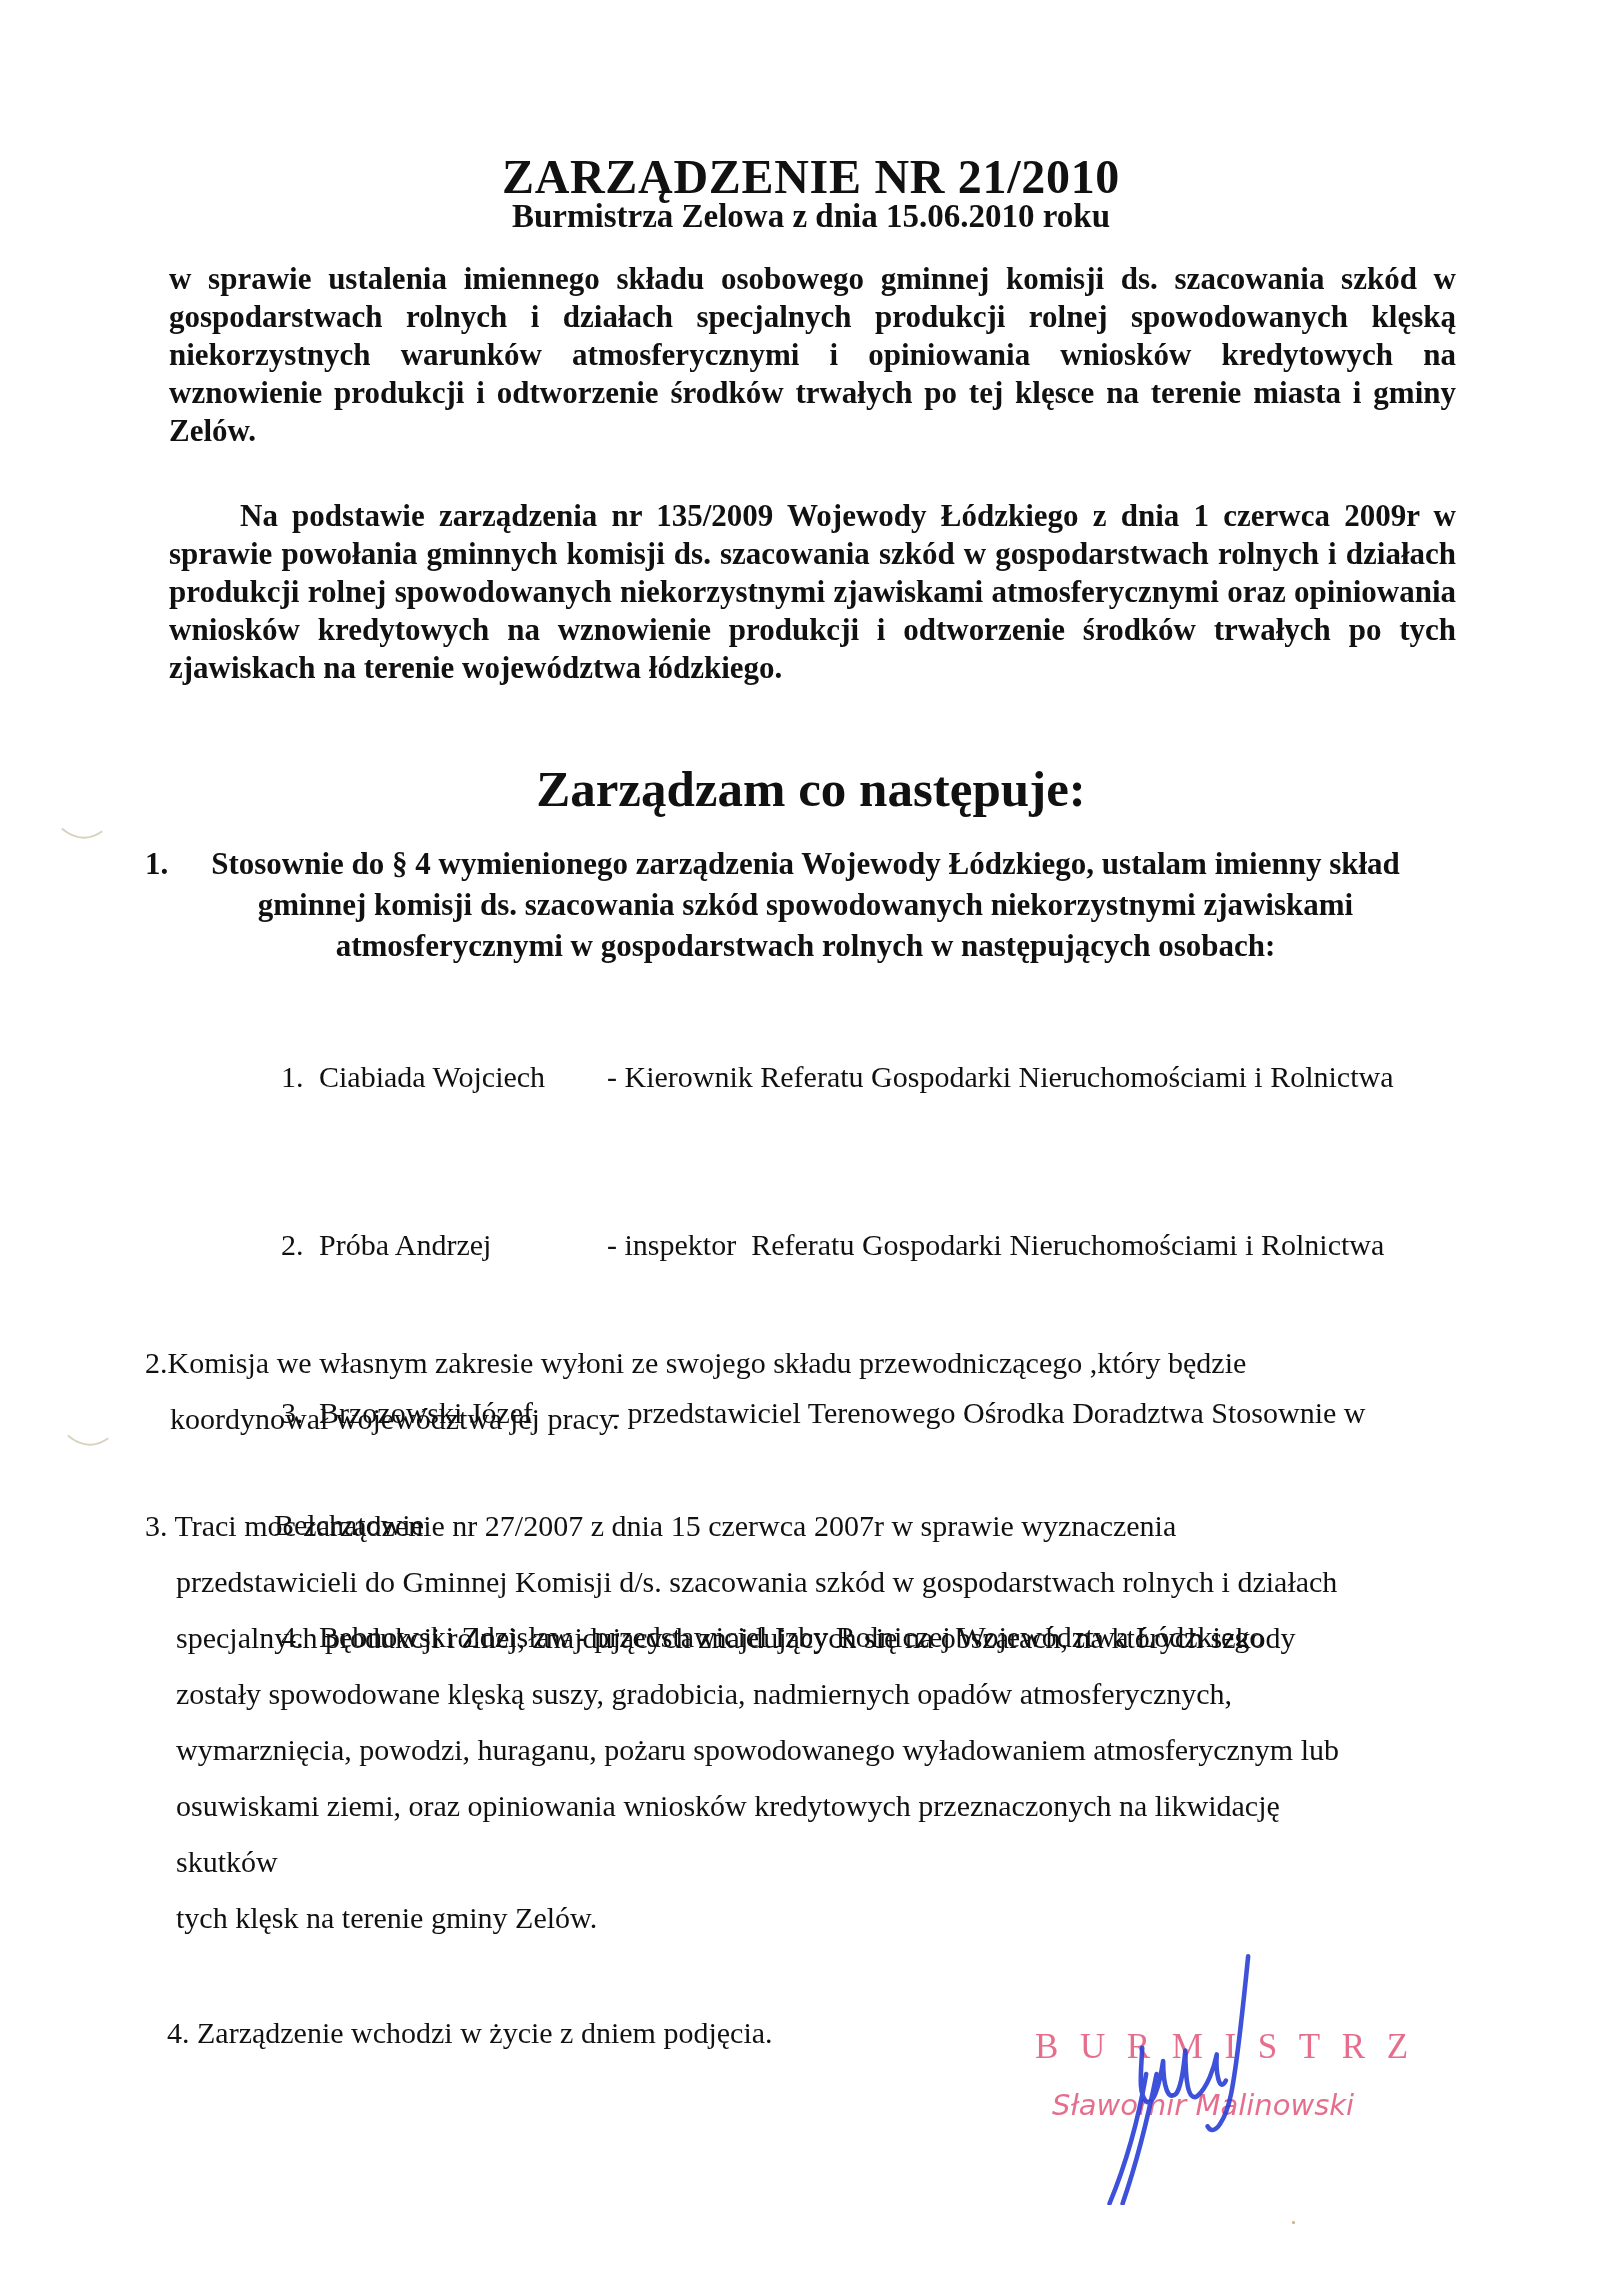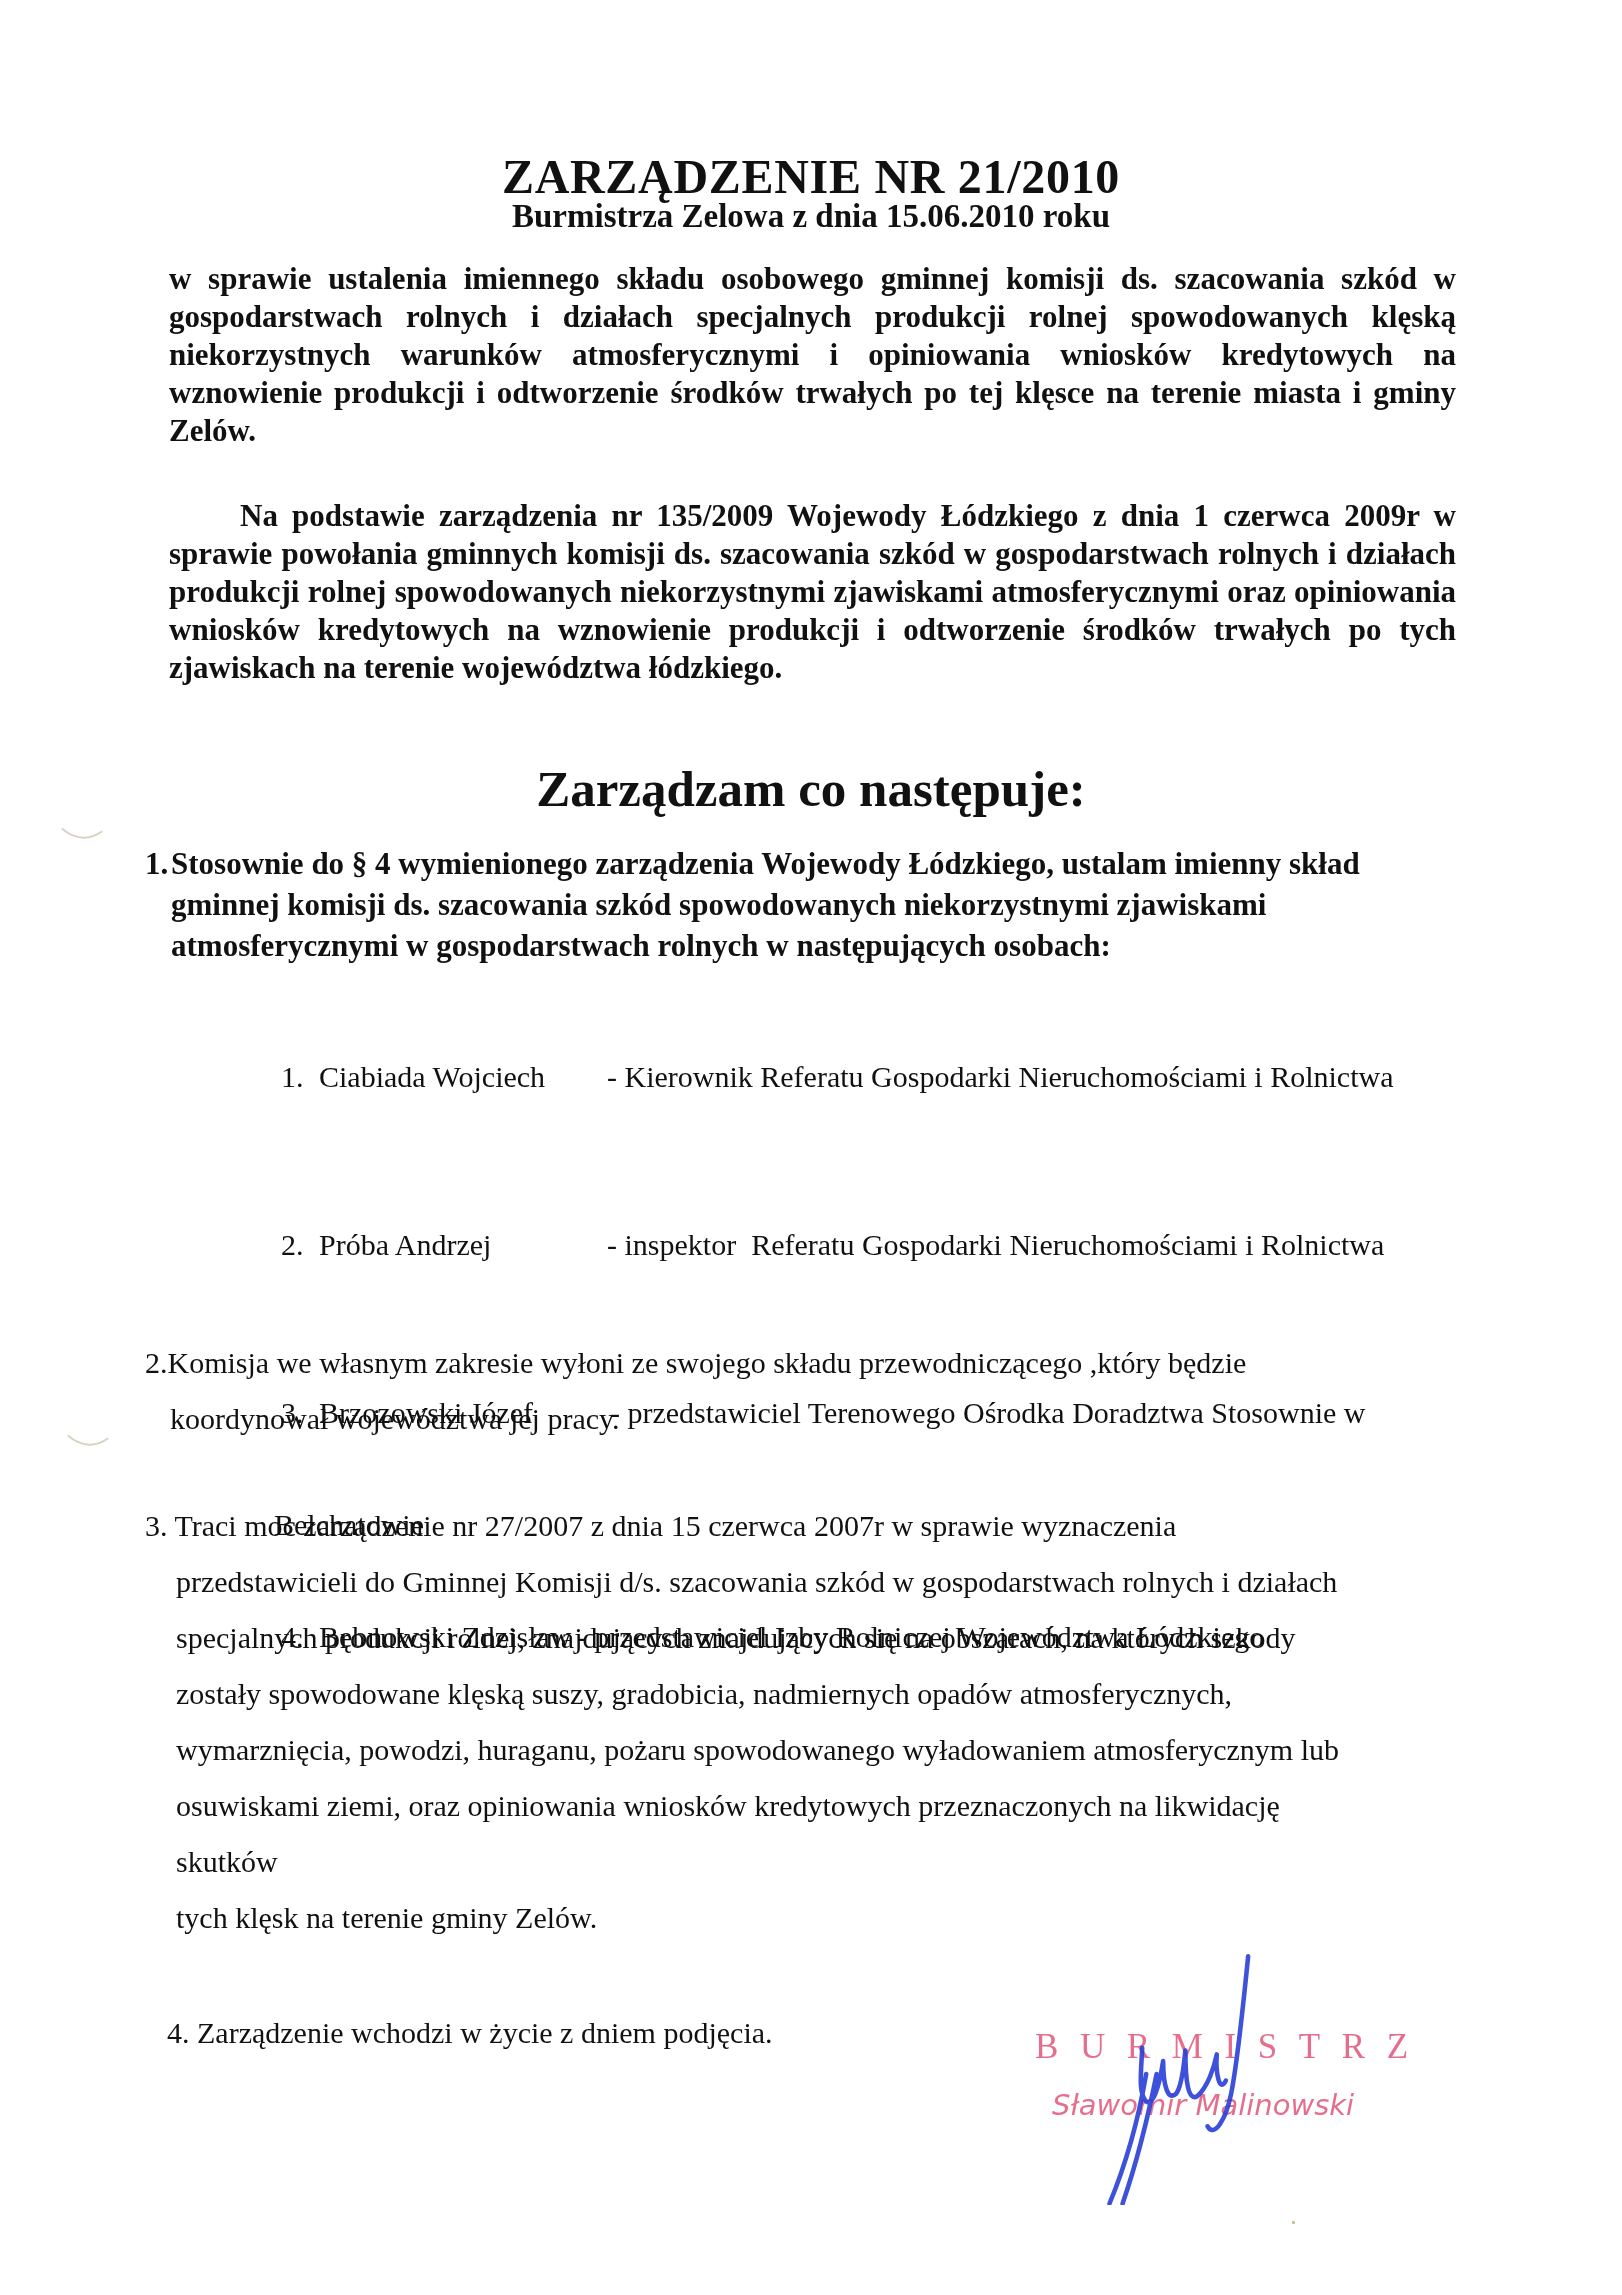--- a/index.html
+++ b/index.html
@@ -7,21 +7,21 @@
          font-family:"Liberation Serif", "DejaVu Serif", serif; color:#111; }
   .abs { position:absolute; }
   .title { left:0; width:1622px; top:149px; text-align:center; font-weight:bold; font-size:48px; letter-spacing:0.7px; }
   .subtitle { left:0; width:1622px; top:198px; text-align:center; font-weight:bold; font-size:33px; }
   .bold-para { left:169px; width:1287px; font-weight:bold; font-size:31px; line-height:38px; text-align:justify; }
   .intro { top:260px; }
   .basis { top:497px; text-indent:71px; }
   .decree-heading { left:0; width:1622px; top:760px; text-align:center; font-weight:bold; font-size:51px; }
   .item1 { left:145px; width:1308px; top:843px; font-weight:bold; font-size:31px; line-height:41px; }
   .item1 .num { position:absolute; left:0; top:0; }
-  .item1 .txt { margin-left:26px; display:block; }
+  .item1 .txt { margin-left:13px; display:block;text-align:center; }
   .members { left:236px; top:993px; font-size:30px; line-height:56px; }
   .member { white-space:pre; position:relative; }
   .m-num { display:inline-block; width:38px; }
   .m-name { display:inline-block; }
   .m-role { display:inline-block; }
   .m-cont { padding-left:38px; }
   .plain { font-size:30px; line-height:56px; }
   .item2 { left:145px; top:1335px; width:1308px; }
   .item2 .cont { padding-left:25px; }
   .item3 { left:145px; top:1498px; width:1308px; }

